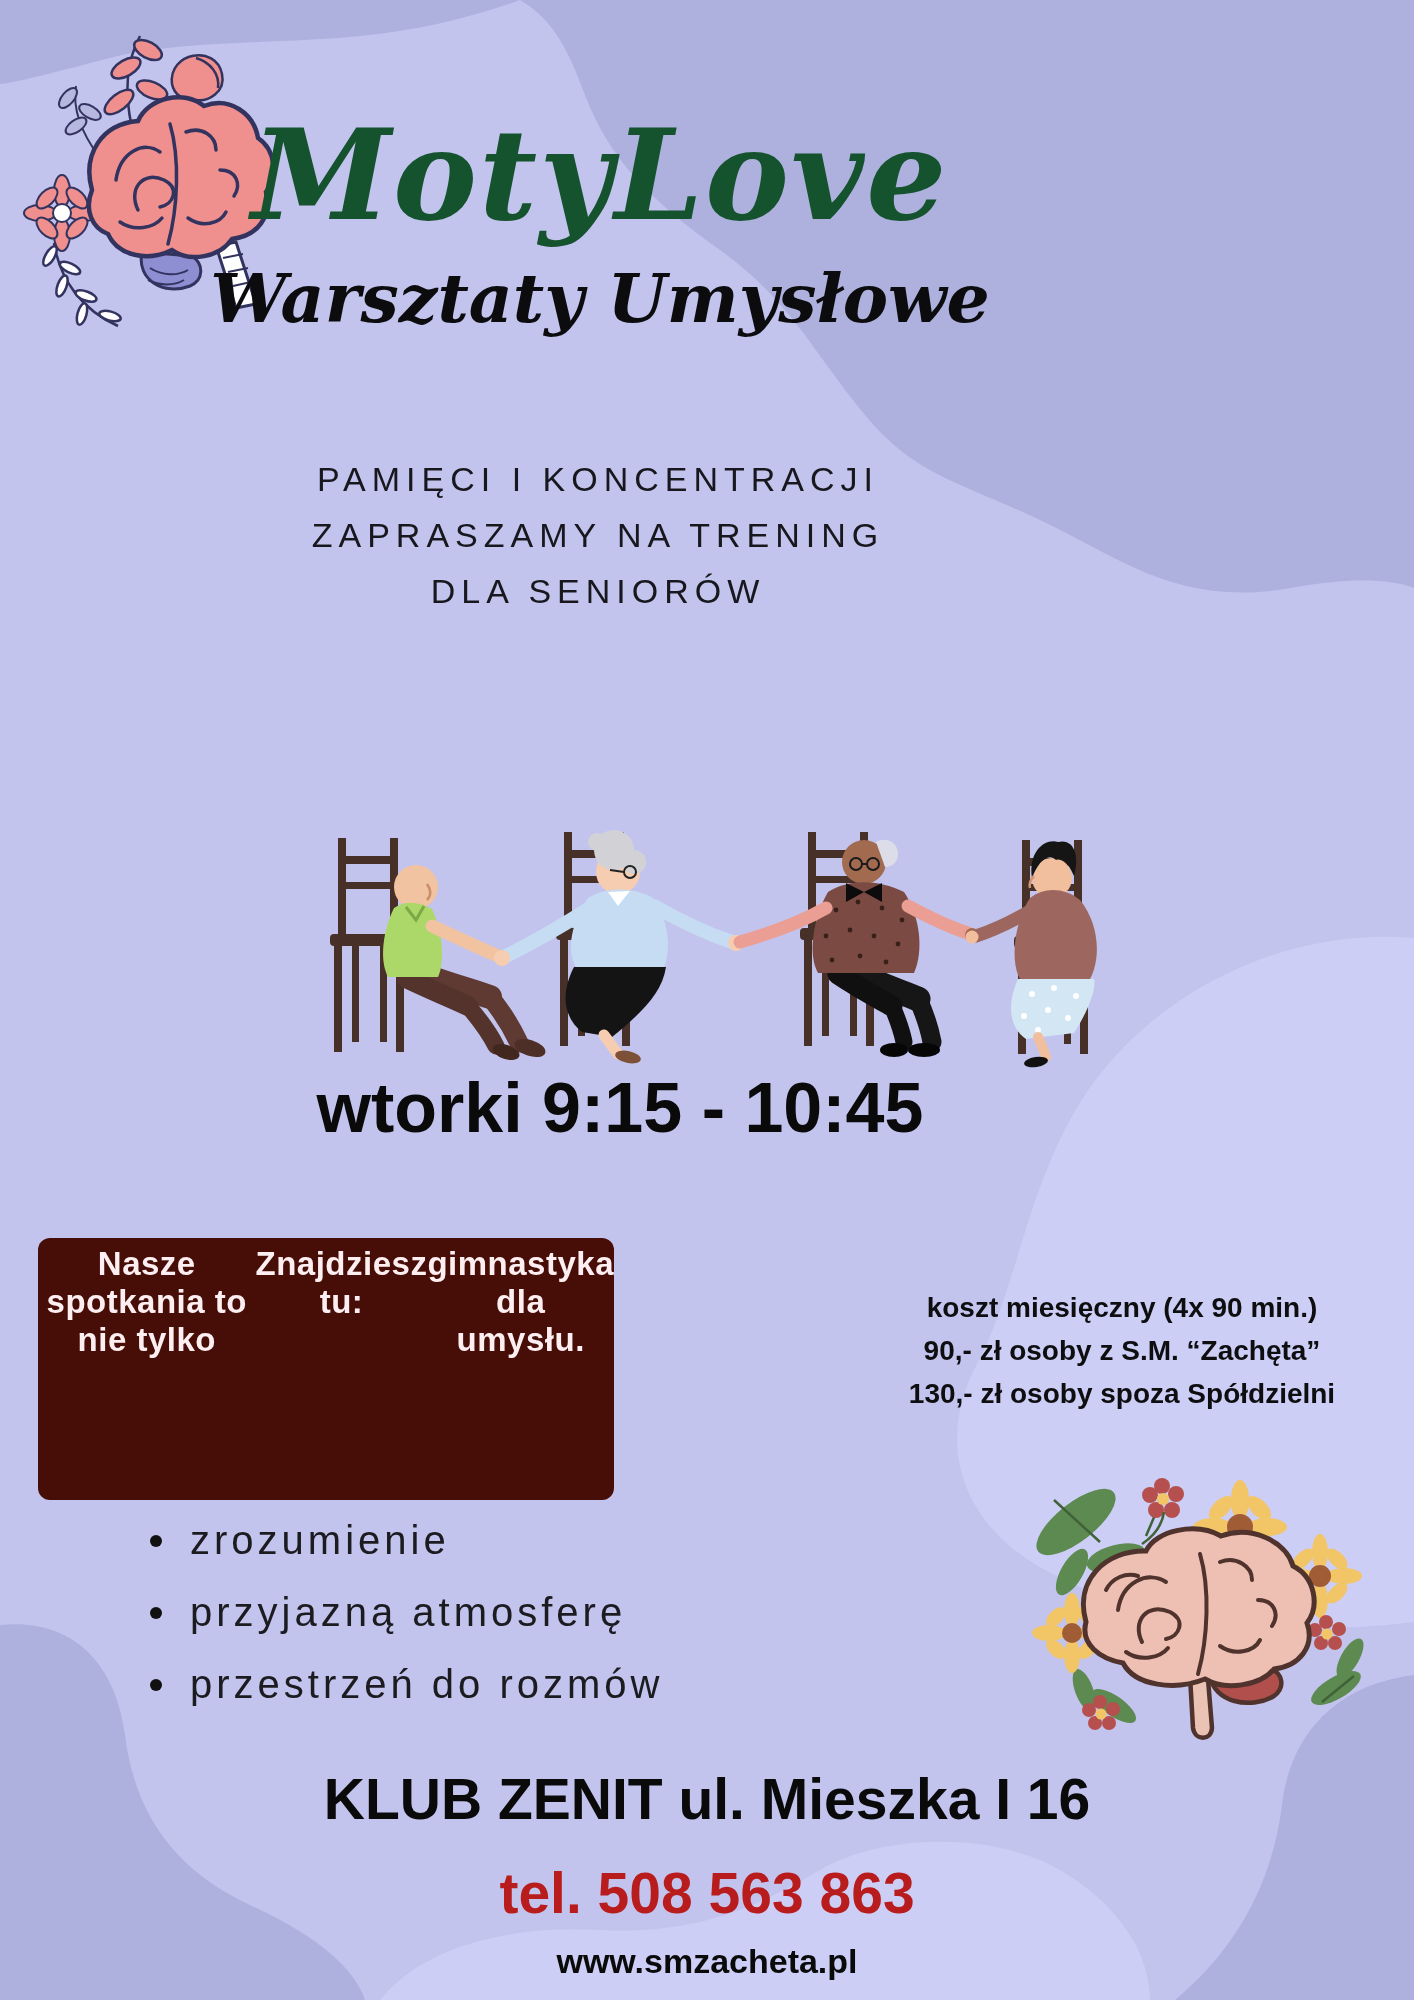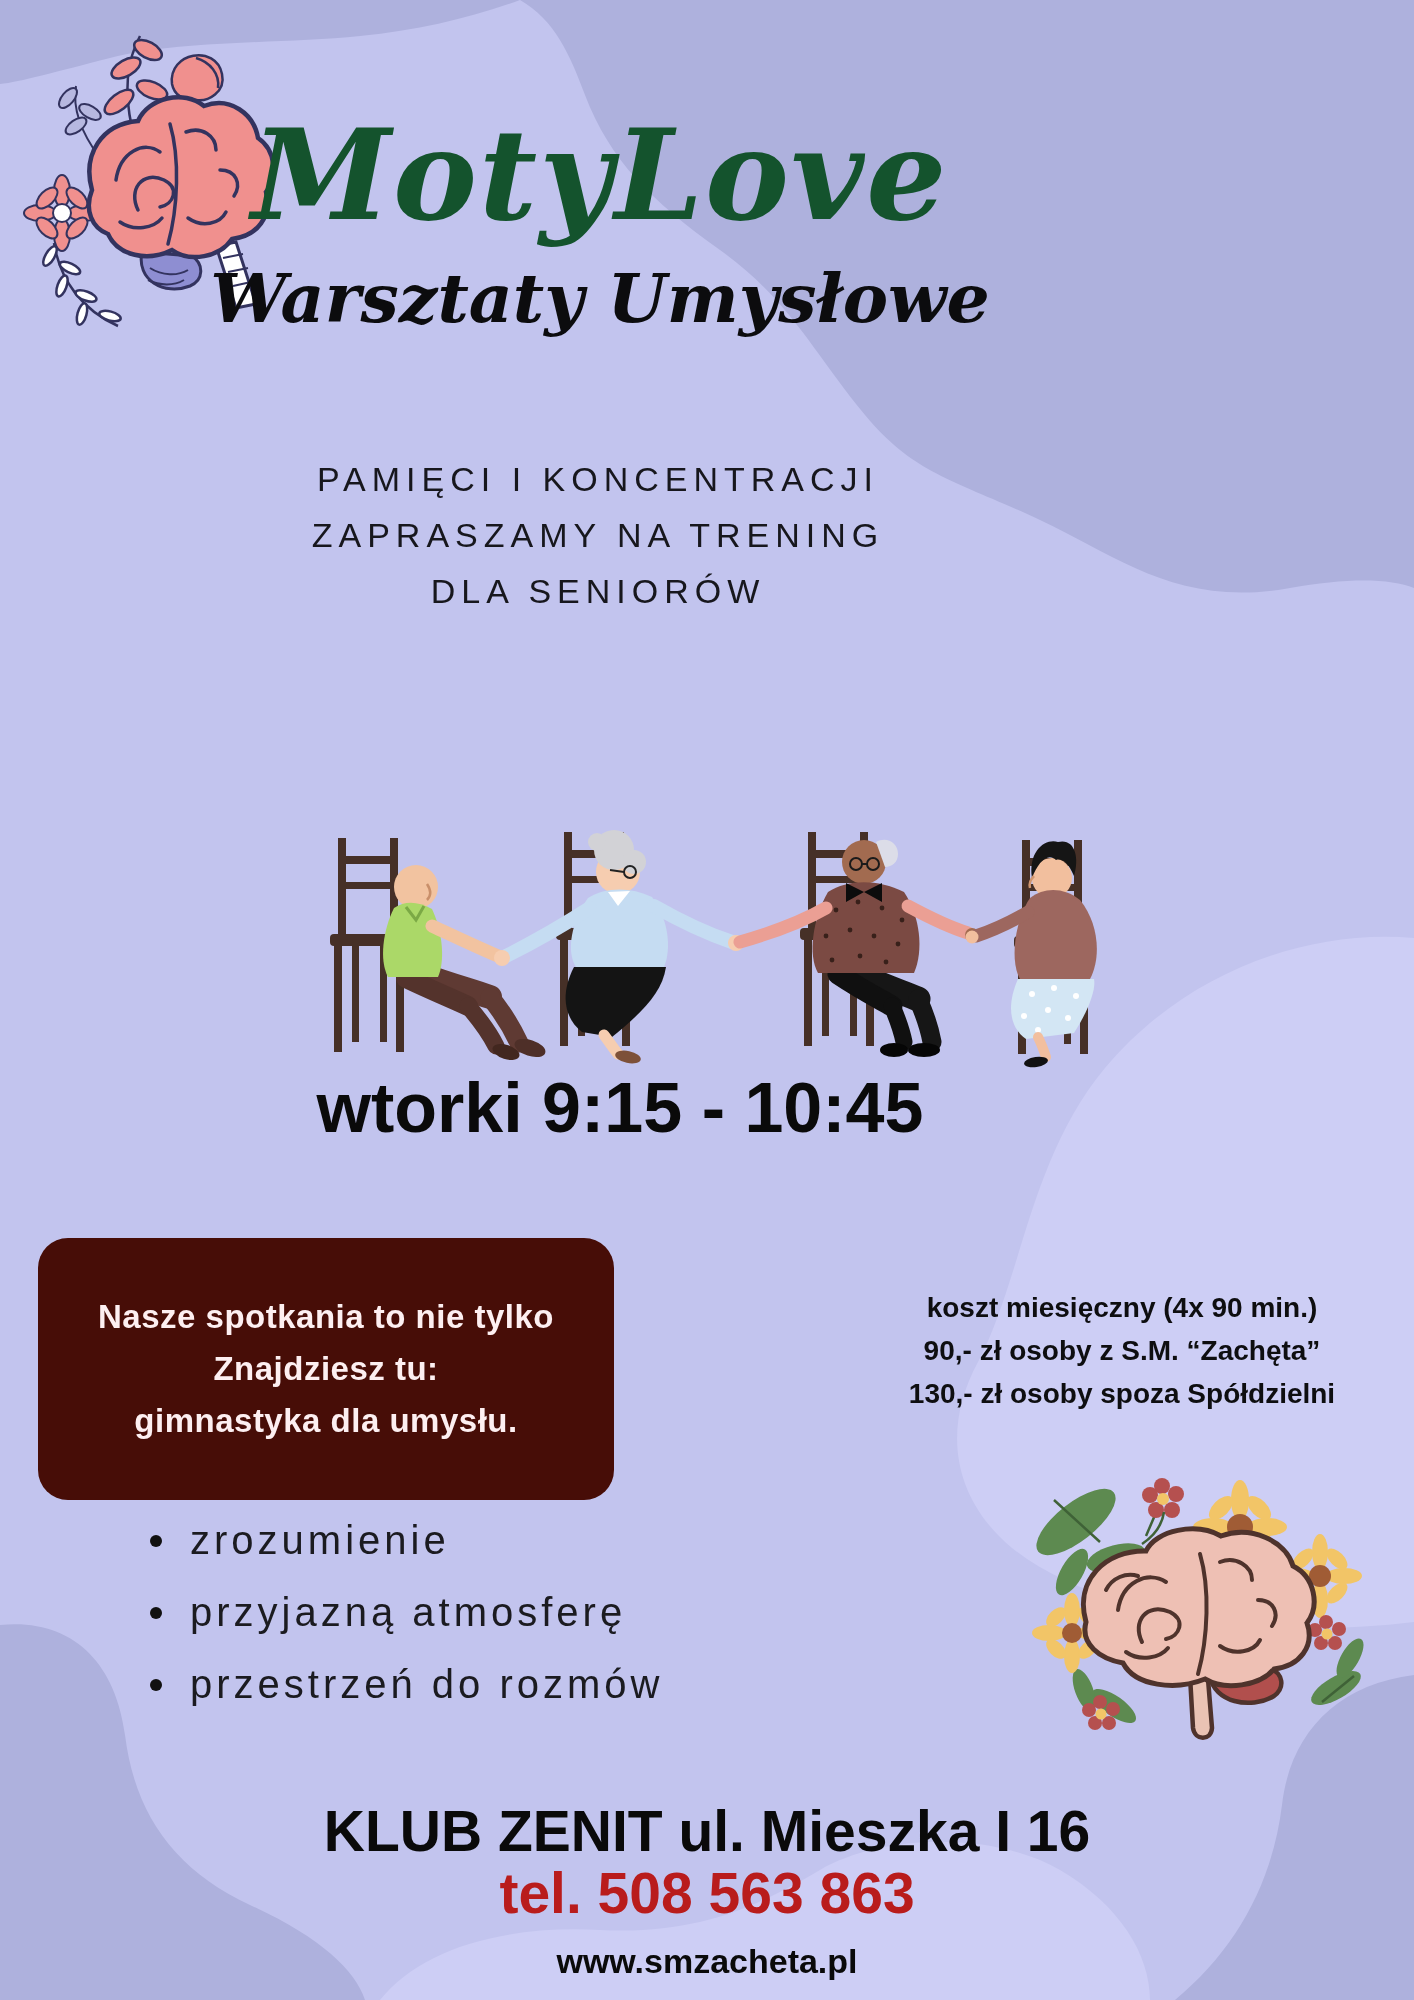--- a/index.html
+++ b/index.html
@@ -23,31 +23,31 @@
   .title{margin:0;font-family:"DejaVu Serif","Liberation Serif",serif;font-style:italic;font-weight:700;
          font-size:126px;line-height:1;letter-spacing:2px;color:#14532d;}
   .subtitle{margin:26px 0 0;font-family:"DejaVu Serif","Liberation Serif",serif;font-style:italic;font-weight:700;
          font-size:68px;line-height:1;color:#0c0c0e;}
   .invite{position:absolute;left:0;top:460px;width:1196px;text-align:center;}
   .invite p{margin:0 0 17px;font-size:34px;font-weight:400;letter-spacing:6px;color:#17171d;}
   .seniors{position:absolute;left:266px;top:780px;width:876px;height:288px;}
   .schedule{position:absolute;left:0;top:1068px;width:1200px;text-align:center;
             font-size:70px;font-weight:700;letter-spacing:0;color:#0a0a0a;padding-left:20px;}
   .highlight-box{position:absolute;left:38px;top:1238px;width:576px;height:262px;background:var(--box-bg);
-            border-radius:30px;display:flex;flex-direction:column;justify-content:center;text-align:center;}
+            border-radius:12px;display:flex;flex-direction:row;justify-content:center;text-align:center;}
   .highlight-box p{margin:7px 0;font-size:33px;font-weight:700;letter-spacing:.5px;color:var(--box-text);}
   .pricing{position:absolute;left:830px;top:1292px;width:584px;text-align:center;}
   .pricing p{margin:0 0 11px;font-size:28px;font-weight:700;color:#0e0e10;}
   .benefits{position:absolute;left:150px;top:1518px;margin:0;padding:0;list-style:none;}
   .benefits li{display:flex;align-items:center;margin-bottom:27px;}
   .dot{width:12px;height:12px;border-radius:50%;background:#111;margin-right:28px;flex:0 0 auto;}
   .benefit-label{font-size:40px;font-weight:400;letter-spacing:4px;color:#1b1b20;}
   .brain-bottom{position:absolute;left:1014px;top:1450px;width:400px;height:326px;}
   .footer-location{position:absolute;left:0;top:1766px;width:1414px;text-align:center;
-                   font-size:57px;font-weight:700;color:#0a0a0a;margin-top:32px;}
+                   font-size:57px;font-weight:700;color:#0a0a0a;}
   .footer-phone{position:absolute;left:0;top:1860px;width:1414px;text-align:center;
                    font-size:57px;font-weight:700;color:#b91c1c;}
   .footer-web{position:absolute;left:0;top:1942px;width:1414px;text-align:center;
                    font-size:34px;font-weight:700;color:#0a0a0a;}
 </style>
 </head>
 <body>
 
 <div class="poster">
 

